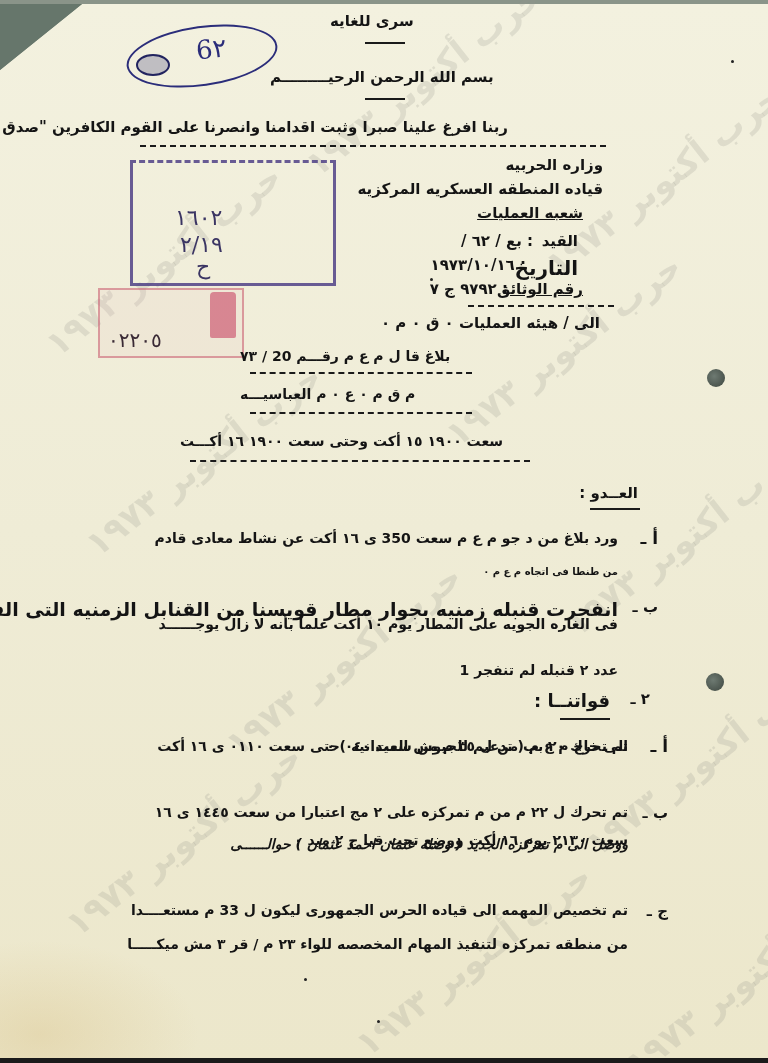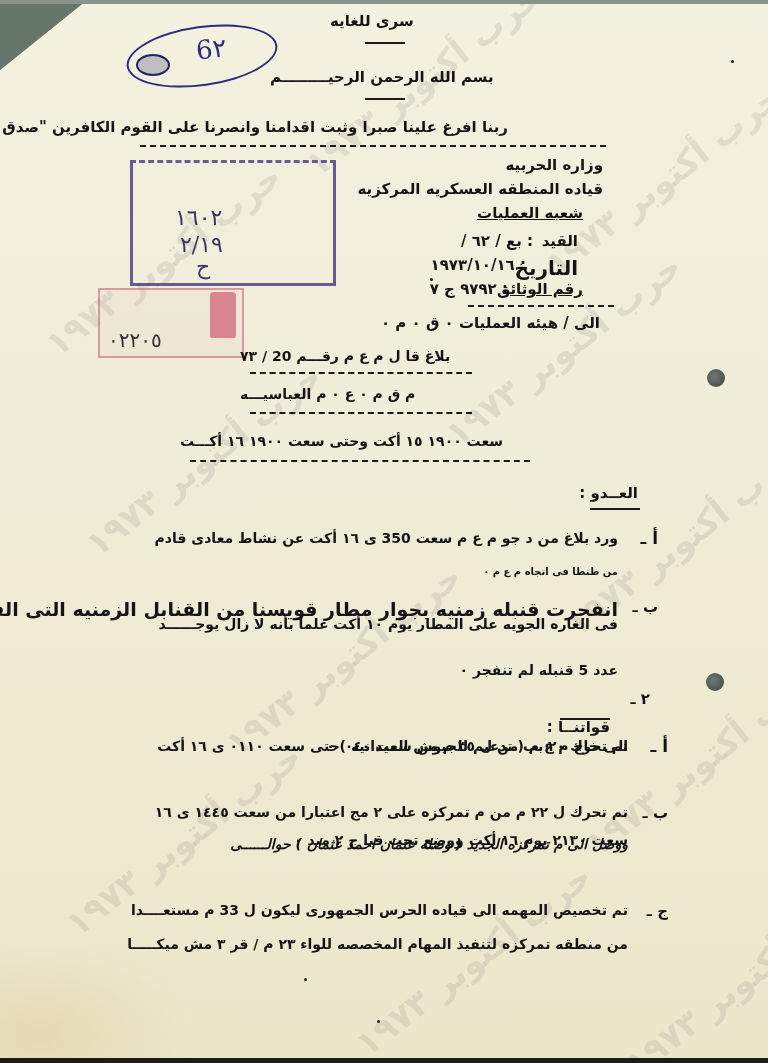--- a/index.html
+++ b/index.html
@@ -134,24 +134,24 @@
 <div class="text" style="right:130px;top:484px;font-size:15px;">العــدو :</div>
 <div class="solid-rule" style="left:590px;top:508px;width:50px;"></div>
 
 <div class="text" style="right:110px;top:528px;font-size:17px;">أ ـ</div>
 <div class="text" style="right:150px;top:530px;font-size:14px;">ورد بلاغ من د جو م ع م سعت 350 ى ١٦ أكت عن نشاط معادى قادم</div>
 <div class="text" style="right:150px;top:566px;font-size:10px;margin-left:23px;">من طنطا فى اتجاه م ع م ٠</div>
 
 <div class="text" style="right:110px;top:598px;font-size:15px;">ب ـ</div>
 <div class="text" style="right:150px;top:598px;font-size:19px;">انفجرت قنبله زمنيه بجوار مطار قويسنا من القنابل الزمنيه التى القيـــت</div>
 <div class="text" style="right:150px;top:616px;font-size:14px;">فى الغاره الجويه على المطار يوم ١٠ أكت علما بأنه لا زال يوجــــــد</div>
-<div class="text" style="right:150px;top:662px;font-size:14px;">عدد 5 قنبله لم تنفجر ٠</div>
+<div class="text" style="right:150px;top:662px;font-size:14px;">عدد ٢ قنبله لم تنفجر 1</div>
 
 <div class="text" style="right:118px;top:690px;font-size:15px;">٢ ـ</div>
-<div class="text" style="right:158px;top:718px;font-size:15px;">قواتنــا :</div>
+<div class="text" style="right:158px;top:690px;font-size:18px;">قواتنــا :</div>
 <div class="solid-rule" style="left:560px;top:718px;width:50px;"></div>
 
 <div class="text" style="right:100px;top:736px;font-size:17px;">أ ـ</div>
 <div class="text" style="right:140px;top:738px;font-size:14px;">تم تحرك ٢٠ بب من ل ٣٥ م من سعت ٠٤٠ حتى سعت ٠١١٠ ى ١٦ أكت</div>
 <div class="text" style="right:140px;top:738px;font-size:14px;">الى خاج م ع م  ( تدعيم للجيوش الميدانيه ) ٠</div>
 
 <div class="text" style="right:100px;top:804px;font-size:15px;">ب ـ</div>
 <div class="text" style="right:140px;top:804px;font-size:14px;">تم تحرك ل ٢٢ م من م تمركزه على ٢ مج اعتبارا من سعت ١٤٤٥ ى ١٦</div>
 <div class="text" style="right:140px;top:836px;font-size:14px;font-style:italic;">ووصل الى م تمركزه الجديد ( وصله عثمان احمد عثمان ) حوالــــــى</div>
 <div class="text" style="right:140px;top:832px;font-size:14px;">سعت ٢١٣٠ يوم ١٦ أكت ووضع تحت قيا ج ٢ ميد ٠</div>

